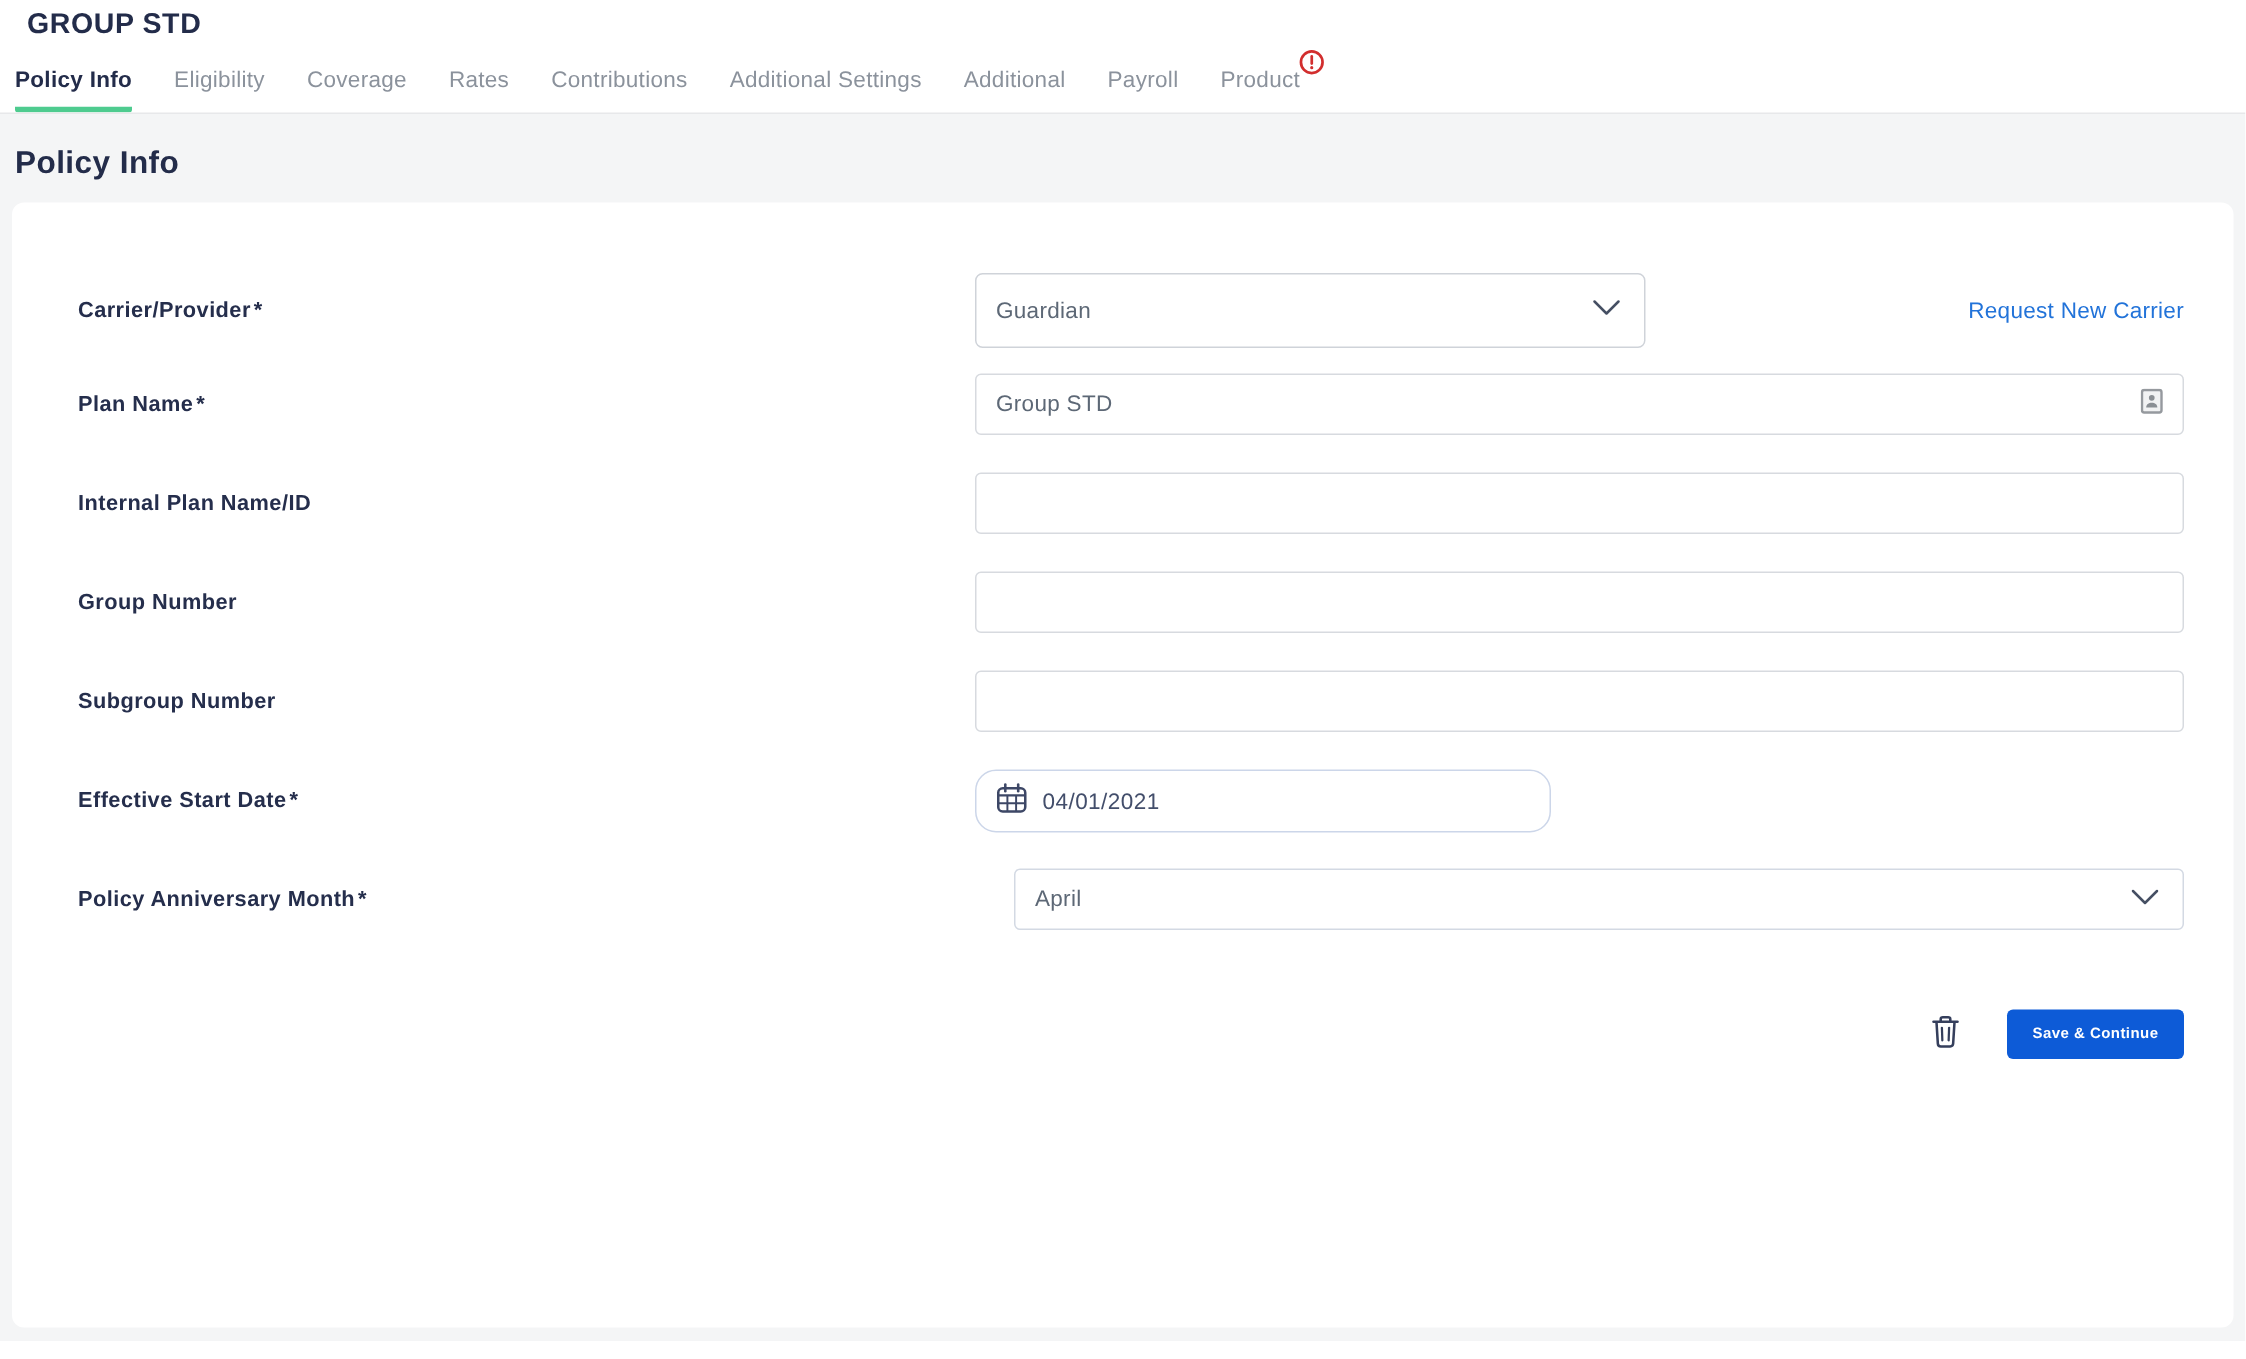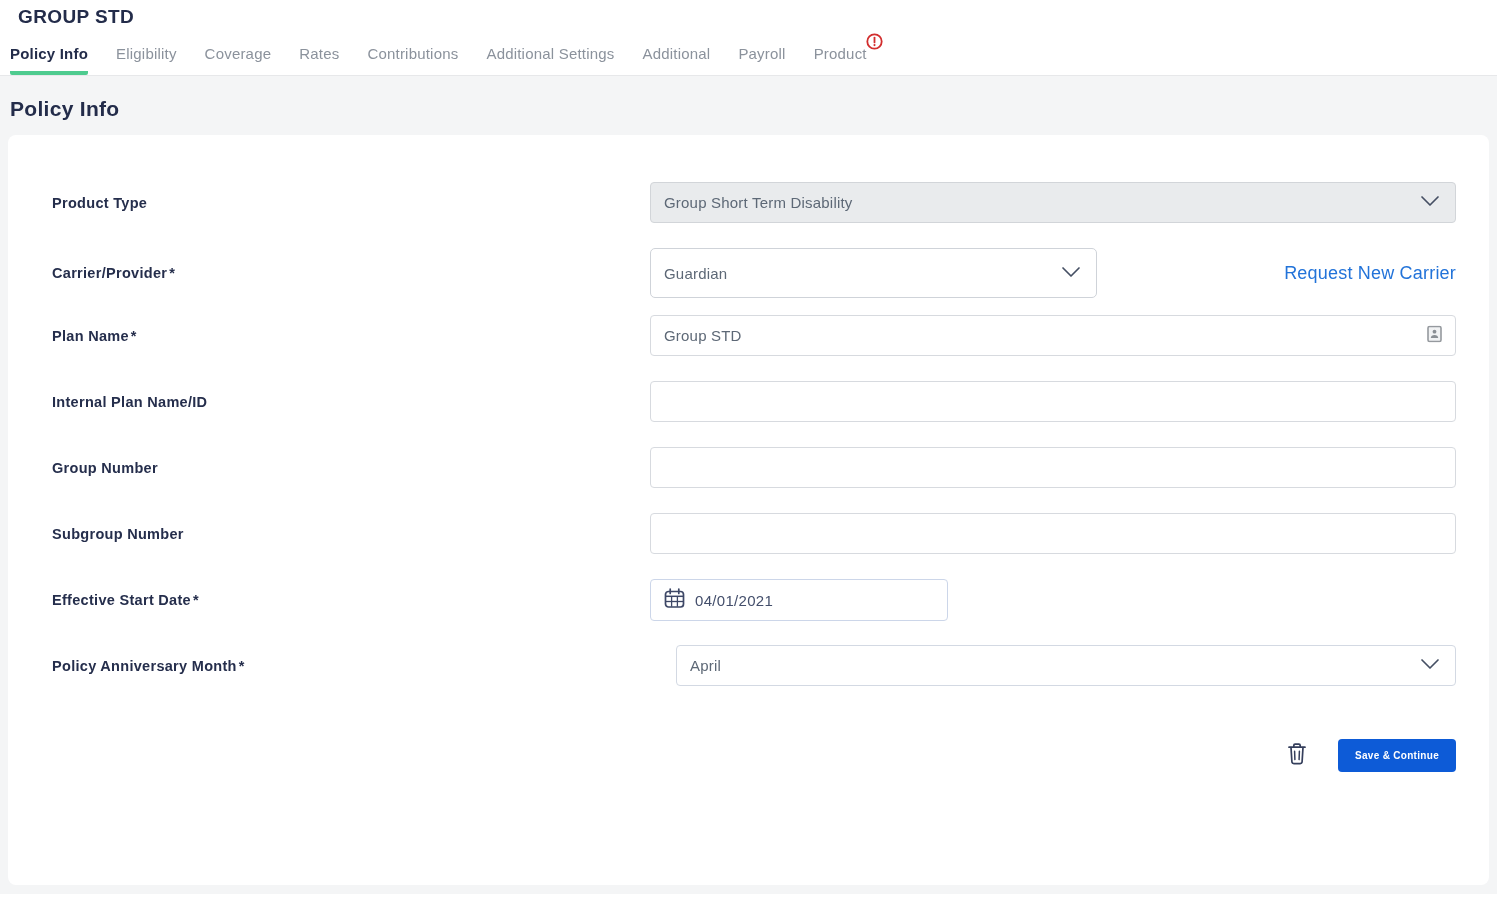--- a/index.html
+++ b/index.html
@@ -137,34 +137,35 @@
   }
   .input-wrap { position:relative; width:100%; display:flex; align-items:center; }
   .autofill-icon {
     position:absolute;
     right:14px;
     top:50%;
     transform:translateY(-50%);
   }
   .date-input {
     height:42px;
-    width:298px;
+    width:384px;
     flex:none;
     display:flex;
     align-items:center;
     gap:9px;
     padding:0 12px;
     border-color:#ccd6e9;
     color:#434e6b;
     cursor:pointer;
+    border-radius:14px;
   }
   .date-text { font-size:15px; letter-spacing:.3px; }
   .carrier-link {
     margin-left:auto;
-    font-size:18px;
+    font-size:15px;
     letter-spacing:.2px;
     color:#2273d9;
     text-decoration:none;
     cursor:pointer;
   }
   
   .card-footer {
     display:flex;
     align-items:center;
     justify-content:flex-end;
@@ -217,35 +218,20 @@
       </span>
     </div>
   </nav>
 </header>
 
 <div class="content">
   <h2 class="section-title">Policy Info</h2>
 
   <div class="card">
 
-    <div class="row">
-      <div class="label-col">
-        <span>Product Type</span><span class="req"></span>
-      </div>
-      <div class="field-col">
-        <div class="select-box disabled">
-          <span class="select-value">Group Short Term Disability</span>
-          <span class="chevron">
-            <svg width="22" height="14" viewBox="0 0 22 14">
-                <polyline points="3,3 11,11 19,3" fill="none" stroke="#454f63" stroke-width="1.7" stroke-linecap="round" stroke-linejoin="round"></polyline>
-              </svg>
-          </span>
-        </div>
-      </div>
-    </div>
 
     <div class="row carrier-row">
       <div class="label-col">
         <span>Carrier/Provider</span><span class="req">*</span>
       </div>
       <div class="field-col">
         <div class="select-box carrier">
           <span class="select-value">Guardian</span>
           <span class="chevron">
             <svg width="22" height="14" viewBox="0 0 22 14">

